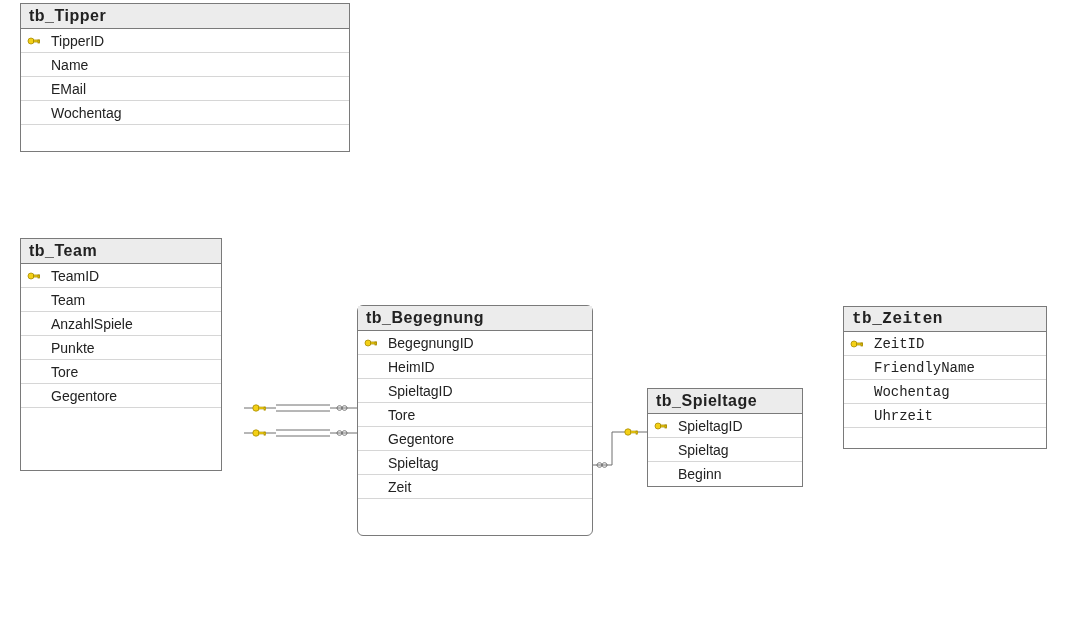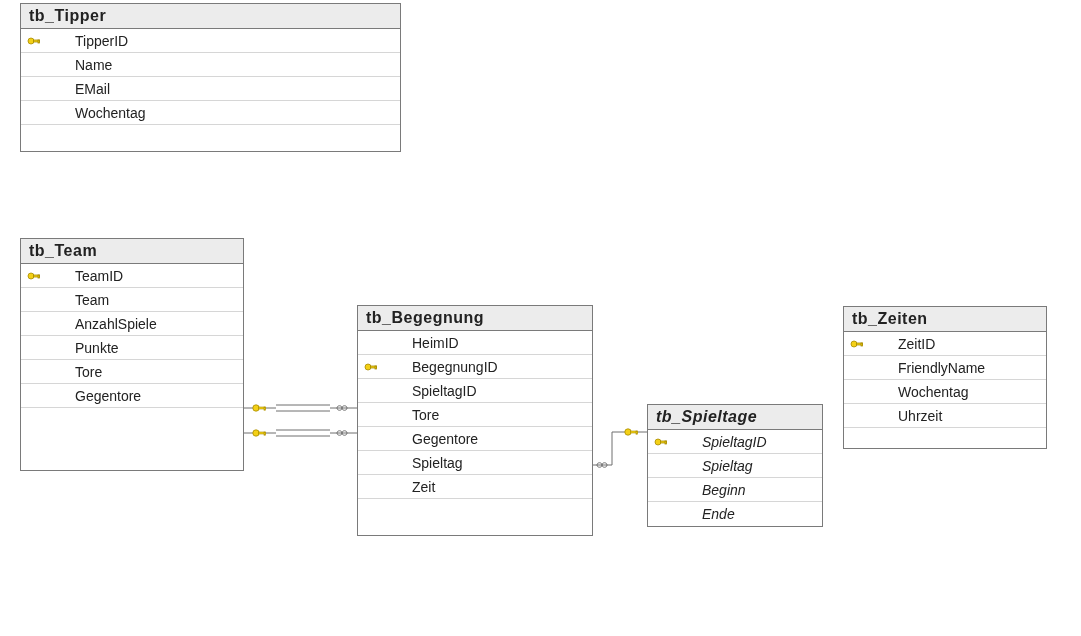--- a/index.html
+++ b/index.html
@@ -42,42 +42,41 @@
     display: flex;
     align-items: center;
     justify-content: center;
     flex: 0 0 26px;
   }
   .col-cell {
     padding-left: 4px;
     padding-right: 8px;
     white-space: nowrap;
     flex: 1;
-    margin-left: 24px;
   }
   .pad-below {
     
   }
   svg.conn {
     position: absolute;
     left: 0; top: 0;
     width: 1081px; height: 636px;
     pointer-events: none;
     overflow: visible;
   }
   .rel-line { stroke: #6e6e6e; stroke-width: 1; fill: none; }
   .rel-dbl  { stroke: #6e6e6e; stroke-width: 1; fill: none; }
   .inf-glyph { stroke: #6e6e6e; stroke-width: 1; fill: none; }
 </style>
 </head>
 <body>
 
 <div class="canvas">
 
-  <div class="table" style="left:20px; top:3px; width:381px;">
+  <div class="table" style="left:20px; top:3px; width:330px;">
     <div class="table-header">tb_Tipper</div>
     <div class="row">
       <span class="key-cell">
         <svg width="14" height="14" viewBox="0 0 14 14">
             <g fill="#f4d016" stroke="#a88c00" stroke-width="0.8">
               <circle cx="4" cy="7" r="3"></circle>
               <rect x="6.5" y="6" width="6" height="2"></rect>
               <rect x="11" y="6" width="1.5" height="3"></rect>
             </g>
           </svg>
@@ -92,21 +91,21 @@
       <span class="key-cell"></span>
       <span class="col-cell">EMail</span>
     </div>
     <div class="row">
       <span class="key-cell"></span>
       <span class="col-cell">Wochentag</span>
     </div>
     <div class="pad-below" style="height:26px;"></div>
   </div>
 
-  <div class="table" style="left:20px; top:238px; width:224px;">
+  <div class="table" style="left:20px; top:238px; width:202px;">
     <div class="table-header">tb_Team</div>
     <div class="row">
       <span class="key-cell">
         <svg width="14" height="14" viewBox="0 0 14 14">
             <g fill="#f4d016" stroke="#a88c00" stroke-width="0.8">
               <circle cx="4" cy="7" r="3"></circle>
               <rect x="6.5" y="6" width="6" height="2"></rect>
               <rect x="11" y="6" width="1.5" height="3"></rect>
             </g>
           </svg>
@@ -129,39 +128,39 @@
         <span class="key-cell"></span>
         <span class="col-cell">Tore</span>
       </div>
     <div class="row">
         <span class="key-cell"></span>
         <span class="col-cell">Gegentore</span>
       </div>
     <div class="pad-below" style="height:62px;"></div>
   </div>
 
-  <div class="table" style="left:357px; top:305px; width:236px;">
+  <div class="table" style="left:357px; top:305px; width:236px;border-radius:6px;">
     <div class="table-header">tb_Begegnung</div>
     <div class="row">
+      <span class="key-cell">
+        <svg width="14" height="14" viewBox="0 0 14 14">
+            <g fill="#f4d016" stroke="#a88c00" stroke-width="0.8">
+              <circle cx="4" cy="7" r="3"></circle>
+              <rect x="6.5" y="6" width="6" height="2"></rect>
+              <rect x="11" y="6" width="1.5" height="3"></rect>
+            </g>
+          </svg>
+      </span>
+      <span class="col-cell">BegegnungID</span>
+    </div>
+    <div class="row">
         <span class="key-cell"></span>
         <span class="col-cell">HeimID</span>
       </div>
     <div class="row">
-      <span class="key-cell">
-        <svg width="14" height="14" viewBox="0 0 14 14">
-            <g fill="#f4d016" stroke="#a88c00" stroke-width="0.8">
-              <circle cx="4" cy="7" r="3"></circle>
-              <rect x="6.5" y="6" width="6" height="2"></rect>
-              <rect x="11" y="6" width="1.5" height="3"></rect>
-            </g>
-          </svg>
-      </span>
-      <span class="col-cell">BegegnungID</span>
-    </div>
-    <div class="row">
         <span class="key-cell"></span>
         <span class="col-cell">SpieltagID</span>
       </div>
     <div class="row">
         <span class="key-cell"></span>
         <span class="col-cell">Tore</span>
       </div>
     <div class="row">
         <span class="key-cell"></span>
         <span class="col-cell">Gegentore</span>
@@ -170,21 +169,21 @@
         <span class="key-cell"></span>
         <span class="col-cell">Spieltag</span>
       </div>
     <div class="row">
         <span class="key-cell"></span>
         <span class="col-cell">Zeit</span>
       </div>
     <div class="pad-below" style="height:36px;"></div>
   </div>
 
-  <div class="table" style="left:647px; top:404px; width:176px;font-style:italic;">
+  <div class="table" style="left:647px; top:388px; width:156px;">
     <div class="table-header">tb_Spieltage</div>
     <div class="row">
       <span class="key-cell">
         <svg width="14" height="14" viewBox="0 0 14 14">
             <g fill="#f4d016" stroke="#a88c00" stroke-width="0.8">
               <circle cx="4" cy="7" r="3"></circle>
               <rect x="6.5" y="6" width="6" height="2"></rect>
               <rect x="11" y="6" width="1.5" height="3"></rect>
             </g>
           </svg>
@@ -192,27 +191,23 @@
       <span class="col-cell">SpieltagID</span>
     </div>
     <div class="row">
         <span class="key-cell"></span>
         <span class="col-cell">Spieltag</span>
       </div>
     <div class="row">
         <span class="key-cell"></span>
         <span class="col-cell">Beginn</span>
       </div>
-    <div class="row">
-        <span class="key-cell"></span>
-        <span class="col-cell">Ende</span>
-      </div>
-  </div>
-
-  <div class="table" style="left:843px; top:306px; width:204px;">
+  </div>
+
+  <div class="table" style="left:843px; top:306px; width:204px;font-family:Liberation Mono, monospace;">
     <div class="table-header">tb_Zeiten</div>
     <div class="row">
       <span class="key-cell">
         <svg width="14" height="14" viewBox="0 0 14 14">
             <g fill="#f4d016" stroke="#a88c00" stroke-width="0.8">
               <circle cx="4" cy="7" r="3"></circle>
               <rect x="6.5" y="6" width="6" height="2"></rect>
               <rect x="11" y="6" width="1.5" height="3"></rect>
             </g>
           </svg>

